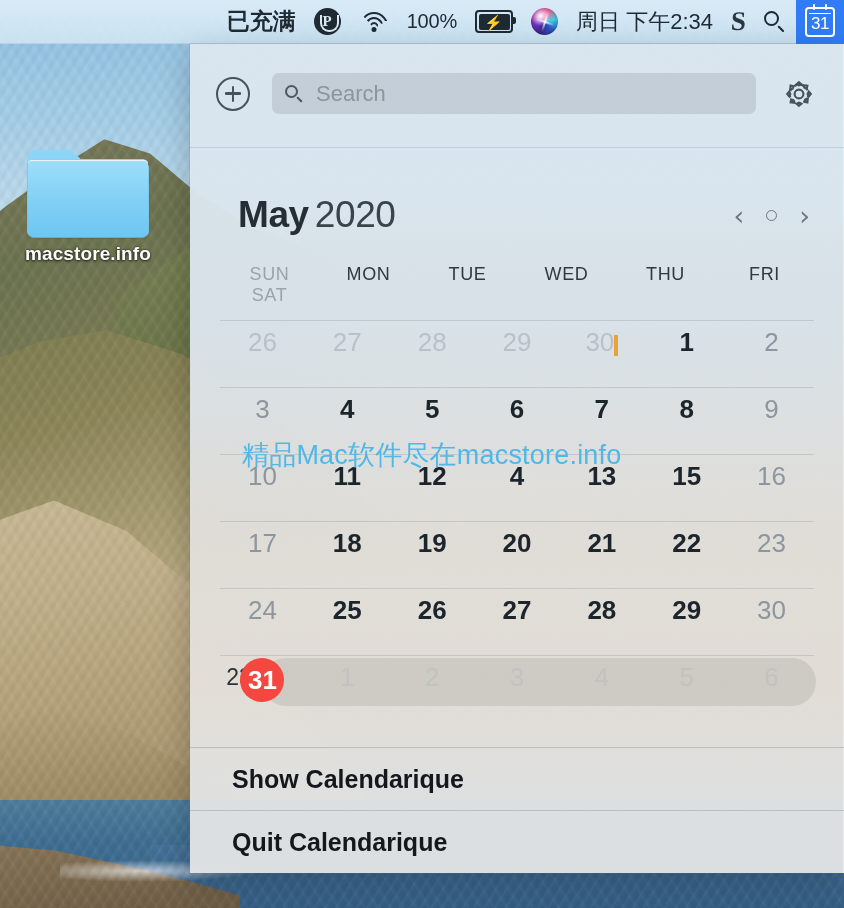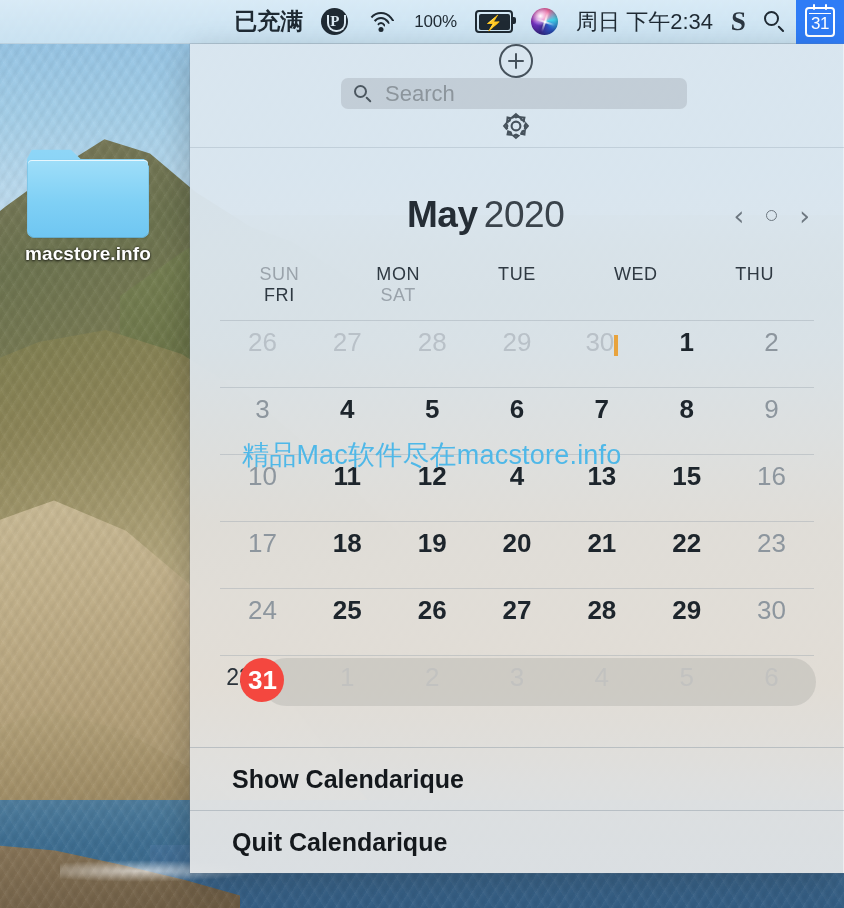--- a/index.html
+++ b/index.html
@@ -164,21 +164,21 @@
     display: flex;
     align-items: center;
     justify-content: center;
     height: 44px;
     color: #1f2a33;
     font-size: 22px;
     padding: 0 9px;
     white-space: nowrap;
   }
   .mb-text-cn { font-size: 23px; letter-spacing: 0px; font-weight: bold; }
-  .mb-battpct { font-size: 17px; letter-spacing: -.2px; }
+  .mb-battpct { font-size: 20px; letter-spacing: -.2px; }
 
   .icon-parallels {
     width: 27px; height: 27px; border-radius: 50%;
     background: #1f2a33;
     position: relative;
     display: inline-block;
   }
   .icon-parallels::after {
     content: "P";
     position: absolute;
@@ -372,21 +372,20 @@
     overflow: hidden;
   }
 
   .toolbar {
     height: 104px;
     display: flex;
     align-items: center;
     padding: 0 28px 4px 26px;
     box-sizing: border-box;
     border-bottom: 1px solid rgba(140,155,168,.30);
-    flex-direction: column;
   }
   .icon-plus {
     width: 34px; height: 34px;
     border: 2.1px solid #46525c;
     border-radius: 50%;
     position: relative;
     flex: 0 0 auto;
     box-sizing: border-box;
   }
   .icon-plus::before, .icon-plus::after {
@@ -455,21 +454,20 @@
   .month-head {
     display: flex;
     align-items: center;
     padding: 46px 34px 0 48px;
   }
   .month-title {
     font-size: 37px;
     color: #252d35;
     flex: 1 1 auto;
     letter-spacing: -.4px;
-    text-align: center;
   }
   .month-title .mon { font-weight: bold; }
   .month-title .yr  { font-weight: normal; color: #3a434b; margin-left: 6px; }
 
   .month-nav {
     display: flex;
     align-items: center;
     gap: 22px;
     color: #6d7780;
   }
@@ -482,21 +480,21 @@
   .nav-dot {
     width: 11px; height: 11px;
     border: 1.6px solid #6d7780;
     border-radius: 50%;
     box-sizing: border-box;
   }
 
   
   .weekdays {
     display: grid;
-    grid-template-columns: repeat(5, 1fr);
+    grid-template-columns: repeat(6, 1fr);
     padding: 28px 30px 0 30px;
     text-align: center;
   }
   .wd {
     font-size: 18px;
     letter-spacing: .6px;
     color: #2f3942;
   }
   .wd.dim { color: #9aa3ab; }
 

